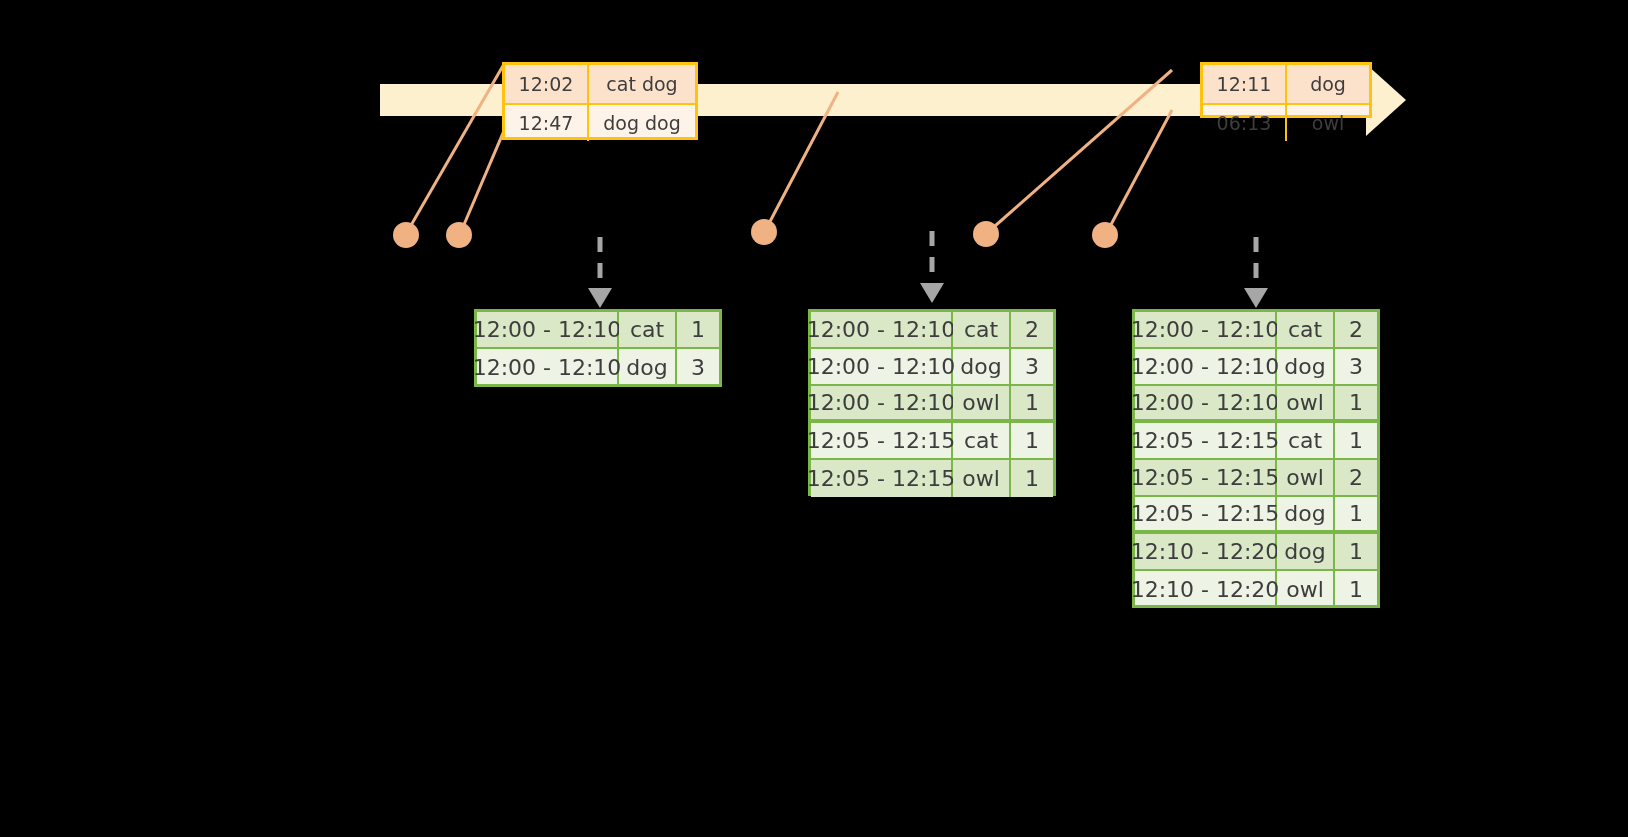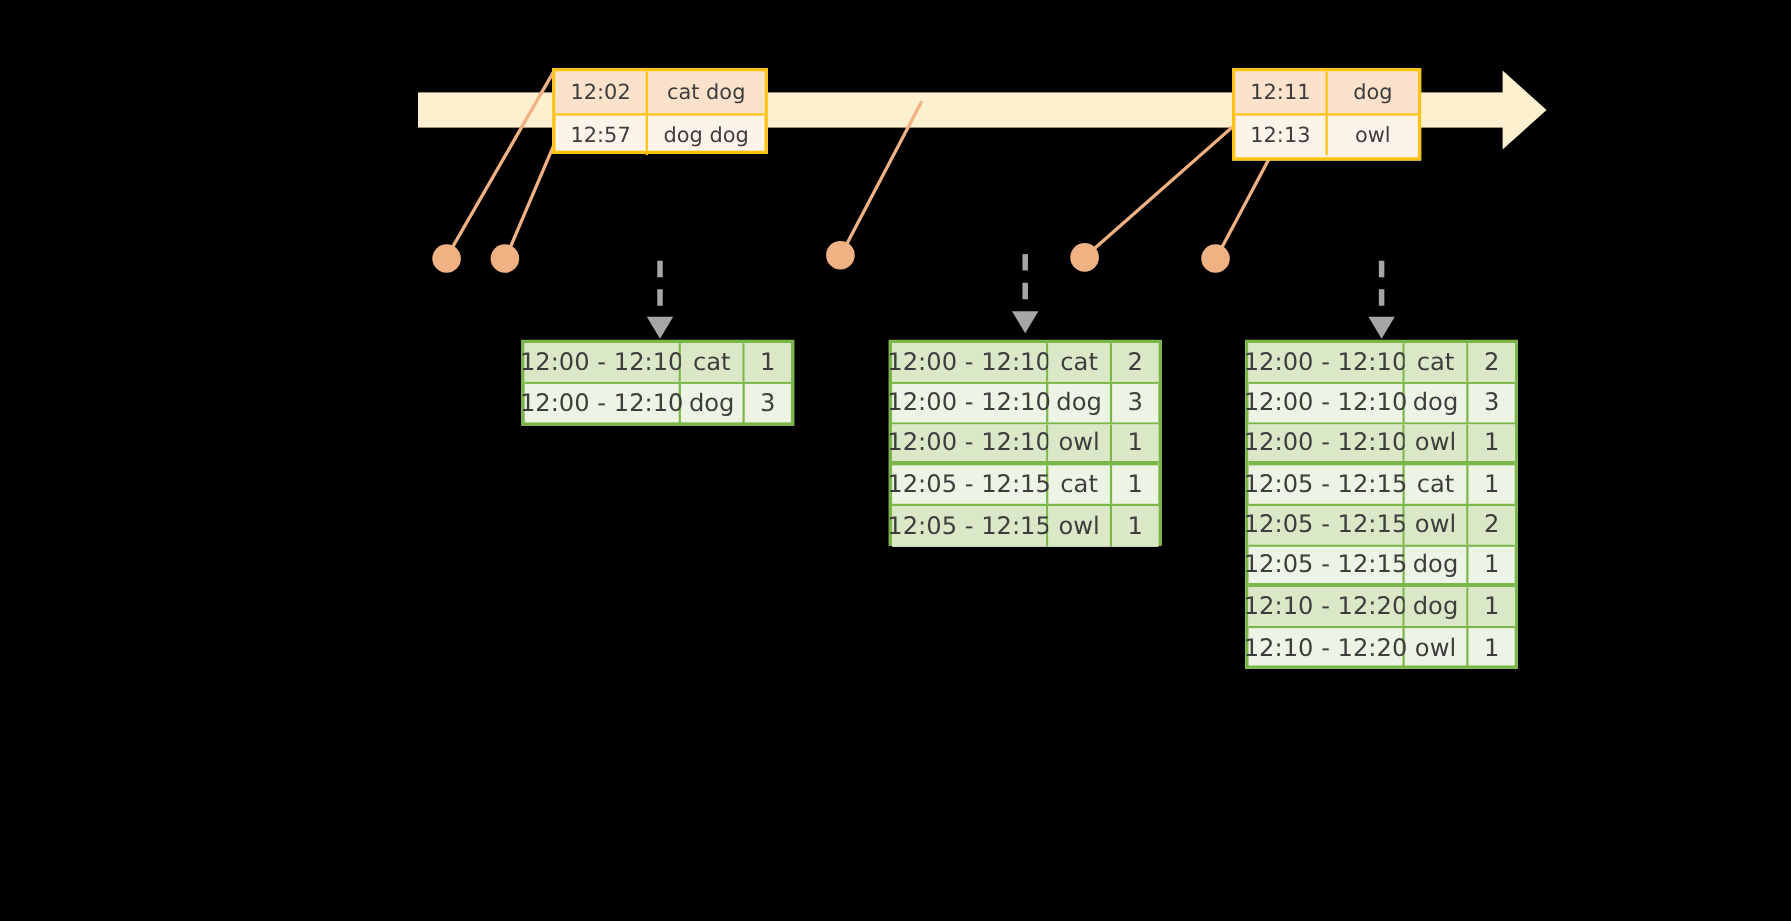--- a/index.html
+++ b/index.html
@@ -110,33 +110,33 @@
       <polygon points="1244,288 1268,288 1256,308"></polygon>
     </g>
   </svg>
 
   <div class="evt" style="left:502px;top:62px;width:196px;height:78px;">
     <div class="evt-row shade">
       <div class="evt-time">12:02</div>
       <div class="evt-msg">cat dog</div>
     </div>
     <div class="evt-row">
-      <div class="evt-time">12:57</div>
+      <div class="evt-time">12:47</div>
       <div class="evt-msg">dog dog</div>
     </div>
   </div>
 
 
-  <div class="evt" style="left:1120px;top:62px;width:172px;height:84px;">
+  <div class="evt" style="left:1200px;top:62px;width:172px;height:56px;">
     <div class="evt-row shade">
       <div class="evt-time">12:11</div>
       <div class="evt-msg">dog</div>
     </div>
     <div class="evt-row">
-      <div class="evt-time">12:13</div>
+      <div class="evt-time">06:13</div>
       <div class="evt-msg">owl</div>
     </div>
   </div>
 
   <div class="rtable" style="left:474px;top:309px;width:248px;height:78px;">
     <div class="rrow shade">
       <div class="cell c-window" style="width:142px;">12:00 - 12:10</div>
       <div class="cell c-key" style="width:58px;">cat</div>
       <div class="cell c-count" style="flex:1;">1</div>
     </div>

